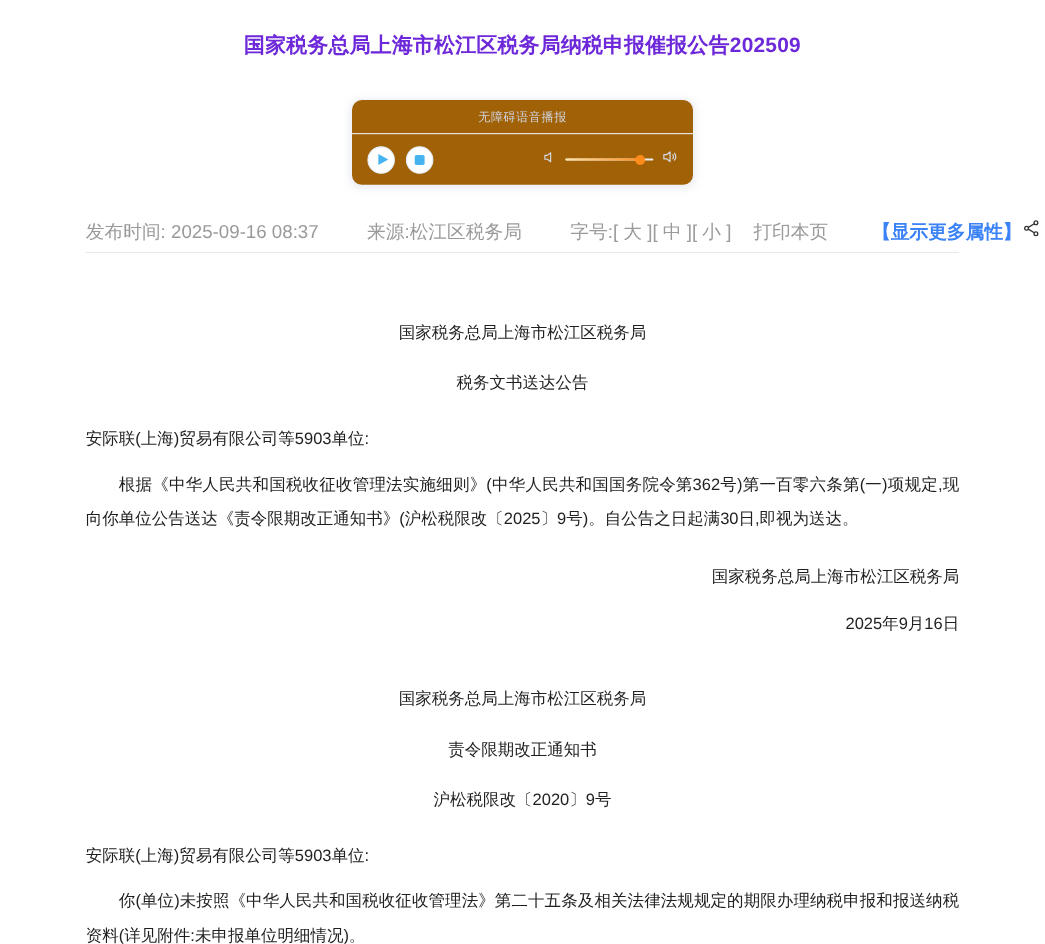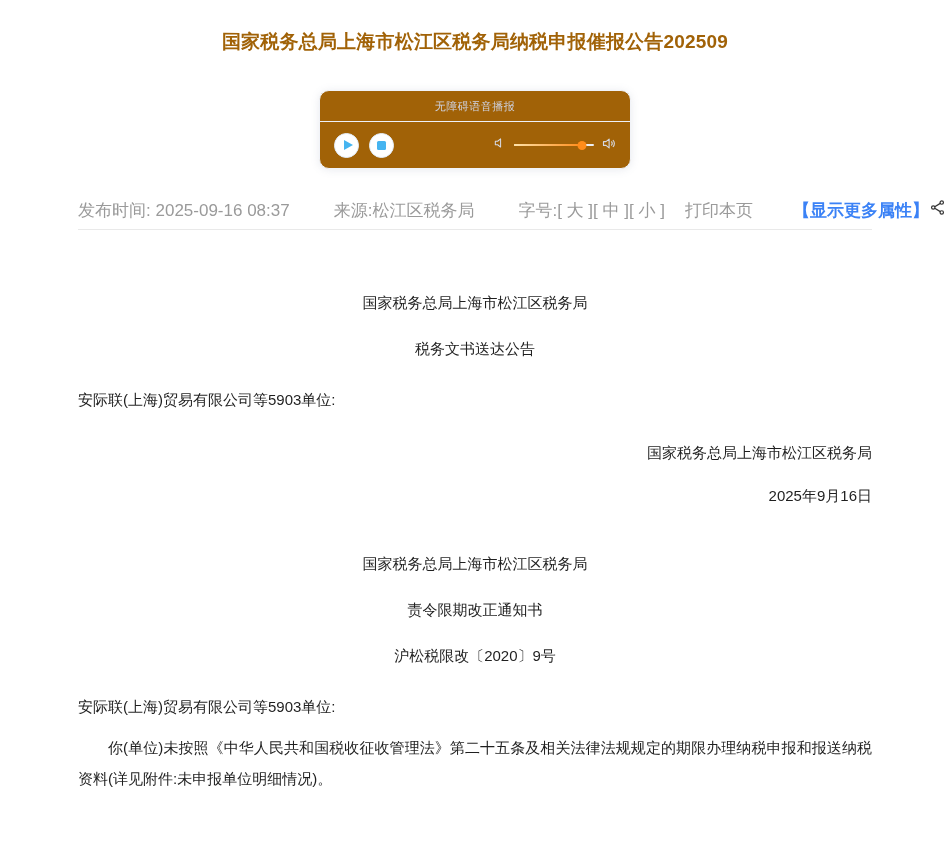--- a/index.html
+++ b/index.html
@@ -13,21 +13,21 @@
     font-family: "Liberation Sans", "DejaVu Sans", sans-serif;
     color: #222222;
     overflow: hidden;
   }
 
   
   .page-title {
     text-align: center;
     font-size: 19px;
     font-weight: bold;
-    color: #a16207;
+    color: #6d28d9;
     letter-spacing: 0.2px;
     padding-top: 28px;
     line-height: 28px;
   }
 
   
   .player-wrap {
     display: flex;
     justify-content: center;
     margin-top: 34px;
@@ -284,20 +284,21 @@
       </svg>
     </span>
   </span>
 </div>
 <div class="divider"></div>
 
 <div class="article">
   <div class="doc-head">国家税务总局上海市松江区税务局</div>
   <div class="doc-sub">税务文书送达公告</div>
   <div class="addressee">安际联(上海)贸易有限公司等5903单位:</div>
+  <div class="para">根据《中华人民共和国税收征收管理法实施细则》(中华人民共和国国务院令第362号)第一百零六条第(一)项规定,现向你单位公告送达《责令限期改正通知书》(沪松税限改〔2025〕9号)。自公告之日起满30日,即视为送达。</div>
   <div class="sign">国家税务总局上海市松江区税务局</div>
   <div class="sign-date">2025年9月16日</div>
 
   <div class="gap"></div>
 
   <div class="doc-head">国家税务总局上海市松江区税务局</div>
   <div class="doc-sub">责令限期改正通知书</div>
   <div class="doc-no">沪松税限改〔2020〕9号</div>
   <div class="addressee">安际联(上海)贸易有限公司等5903单位:</div>
   <div class="para">你(单位)未按照《中华人民共和国税收征收管理法》第二十五条及相关法律法规规定的期限办理纳税申报和报送纳税资料(详见附件:未申报单位明细情况)。</div>

